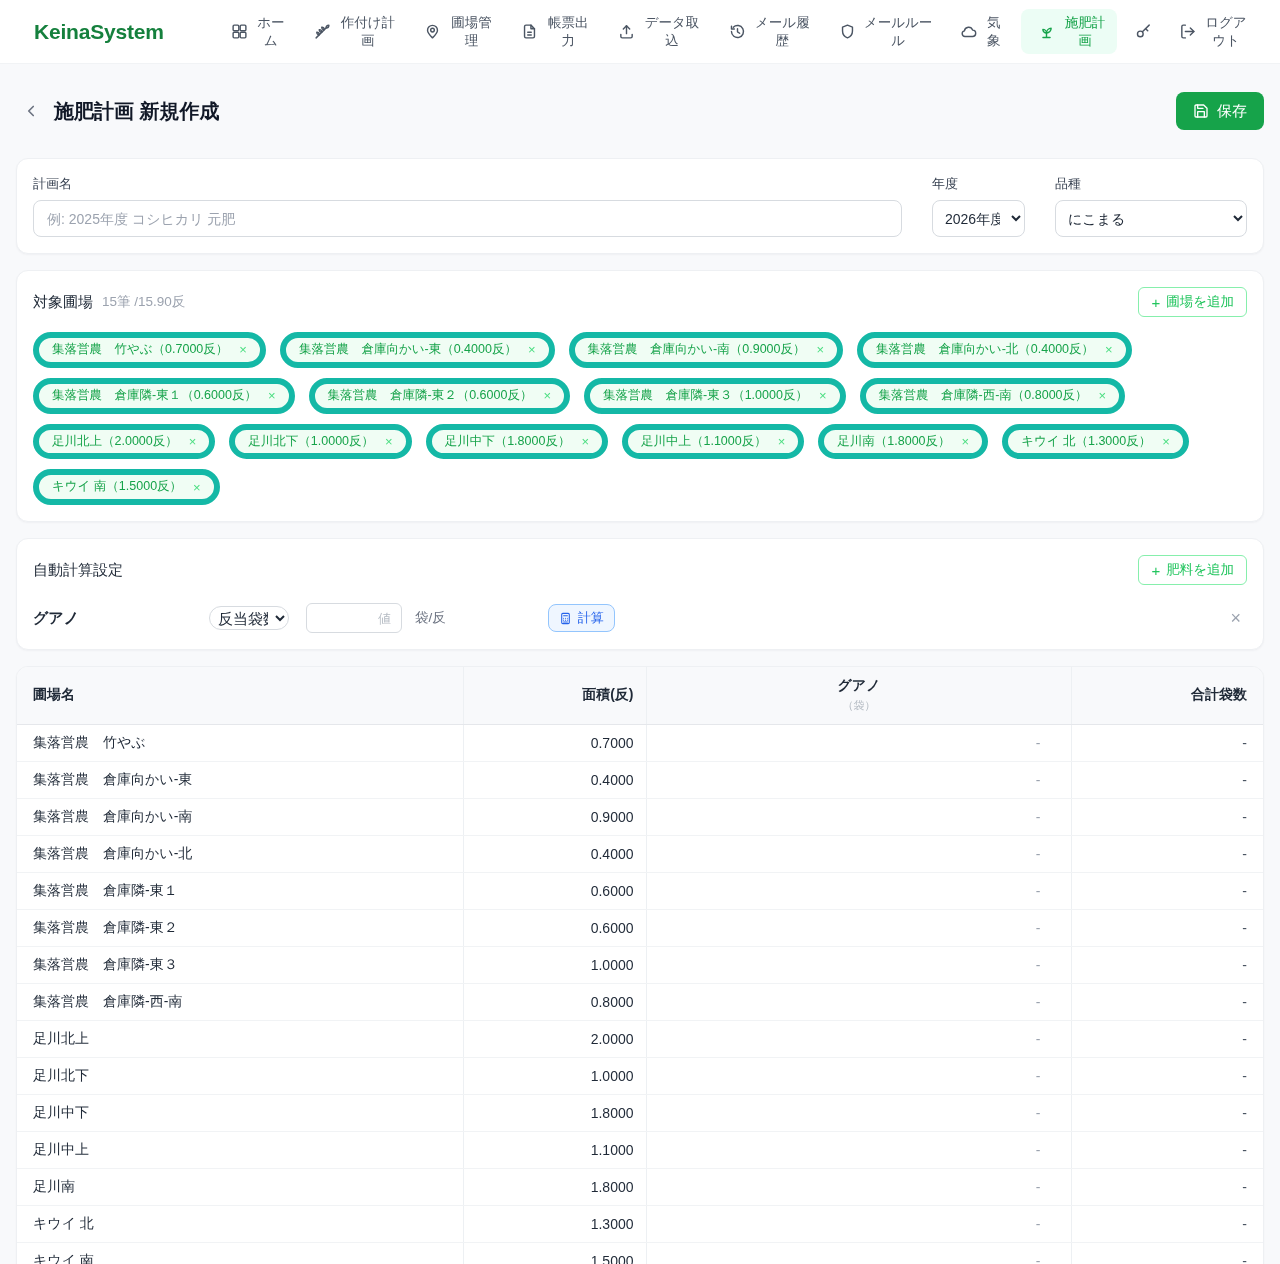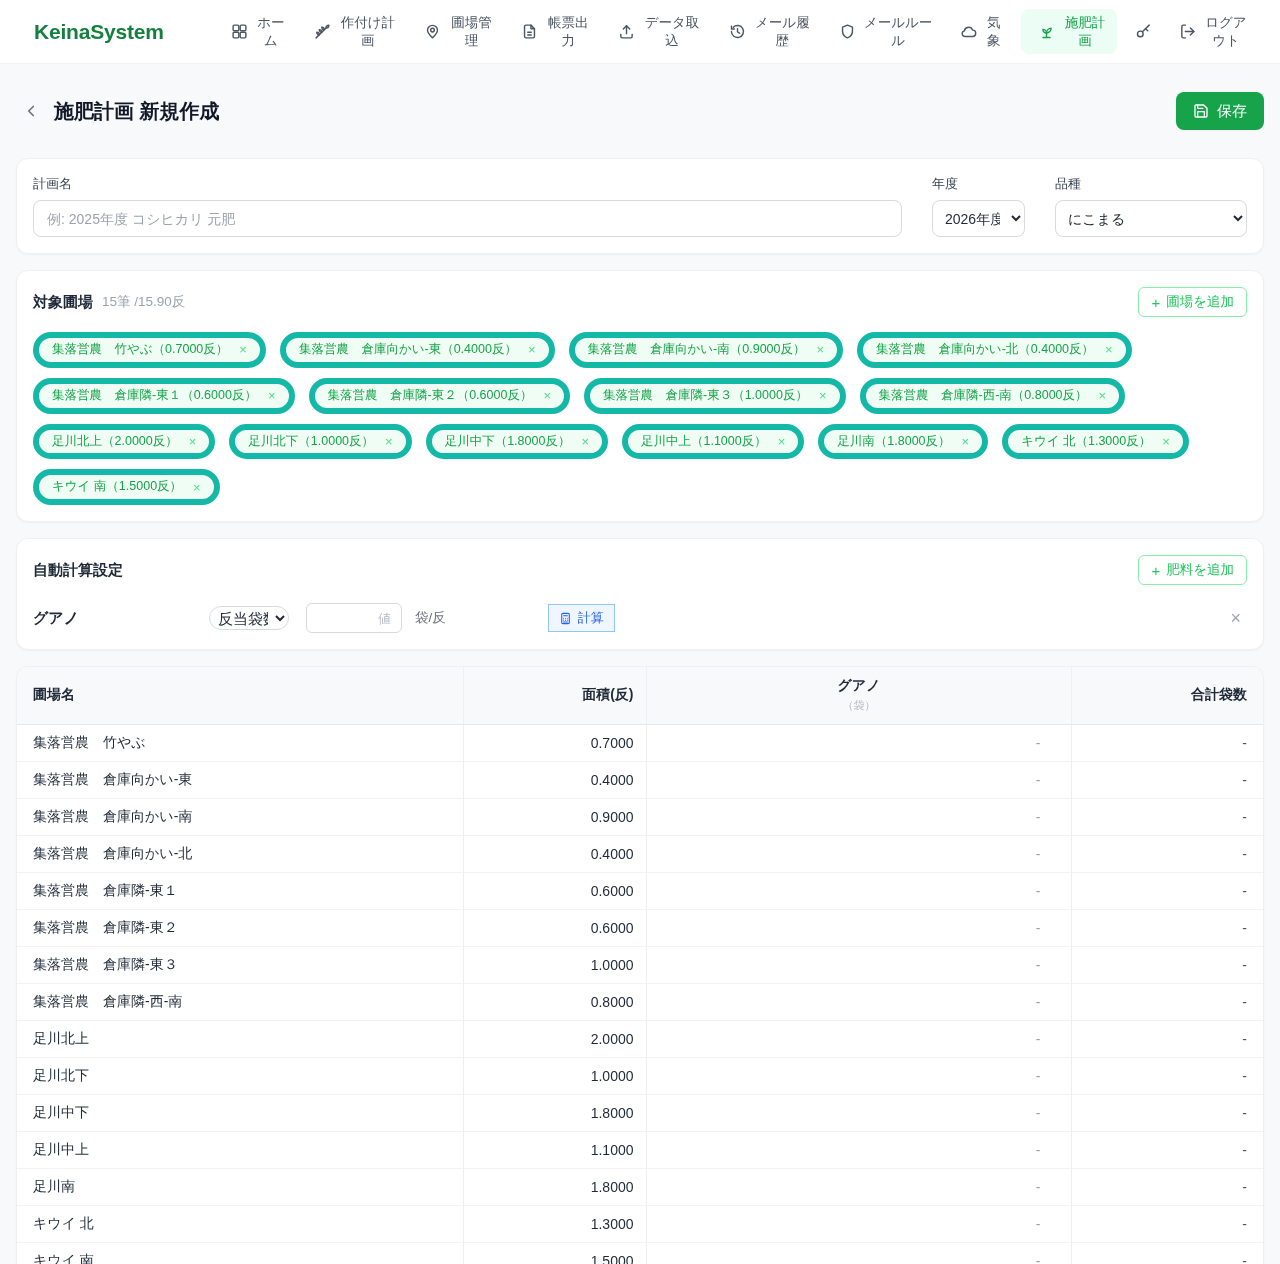--- a/index.html
+++ b/index.html
@@ -58,21 +58,21 @@
   .text-input::placeholder { color:#9ca3af; }
   .sel {
     height:37px; border:1px solid #d7dbe0; border-radius:8px; background:#fff;
     font-size:14px; color:#1f2937; padding:0 8px; font-family:inherit;
   }
   .sel-year { width:93px; text-align:center; }
   .sel-variety { width:192px; }
 
   
   .sec-head { display:flex; align-items:center; }
-  .sec-title { font-size:15px; font-weight:700; color:#1f2937; }
+  .sec-title { font-size:15px; font-weight:400; color:#1f2937; }
   .sec-sub { font-size:13.5px; color:#9ca3af; margin-left:9px; }
   .btn-add {
     margin-left:auto; background:#fff; border:1px solid #86efac; color:#22c55e;
     border-radius:6px; height:30px; padding:0 12px; font-size:13.5px;
     display:flex; align-items:center; gap:6px; cursor:pointer;
   }
   .btn-add .plus { font-size:15px; line-height:1; }
 
   
   .tags { display:flex; flex-wrap:wrap; gap:10px 14px; margin-top:15px; }
@@ -88,21 +88,21 @@
   .fert-name { font-size:15px; font-weight:700; width:176px; }
   .sel-mode { width:80px; height:24px; font-size:15px; border-radius:12px; padding:0 4px; }
   .inp-val {
     width:96px; height:30px; border:1px solid #d7dbe0; border-radius:6px;
     margin-left:17px; padding:0 10px; font-size:13px; text-align:right;
   }
   .inp-val::placeholder { color:#b6bcc4; }
   .calc-unit { color:#6b7280; font-size:13.5px; margin-left:13px; }
   .btn-calc {
     margin-left:102px; background:#eff6ff; border:1px solid #93c5fd; color:#2563eb;
-    height:28px; border-radius:0; padding:12px 10px; font-size:13px;
+    height:28px; border-radius:8px; padding:12px 10px; font-size:13px;
     display:flex; align-items:center; gap:6px; cursor:pointer;
   }
   .btn-calc svg { width:13px; height:13px; }
   .row-x { margin-left:auto; margin-right:6px; background:none; border:none; color:#9ca3af; font-size:18px; padding:0; cursor:pointer; line-height:1; }
 
   
   .table-card { padding:0; overflow:hidden; }
   table { width:100%; border-collapse:collapse; font-size:14px; }
   th + th, td + td { border-left:1px solid #edf0f3; }
   thead th {

